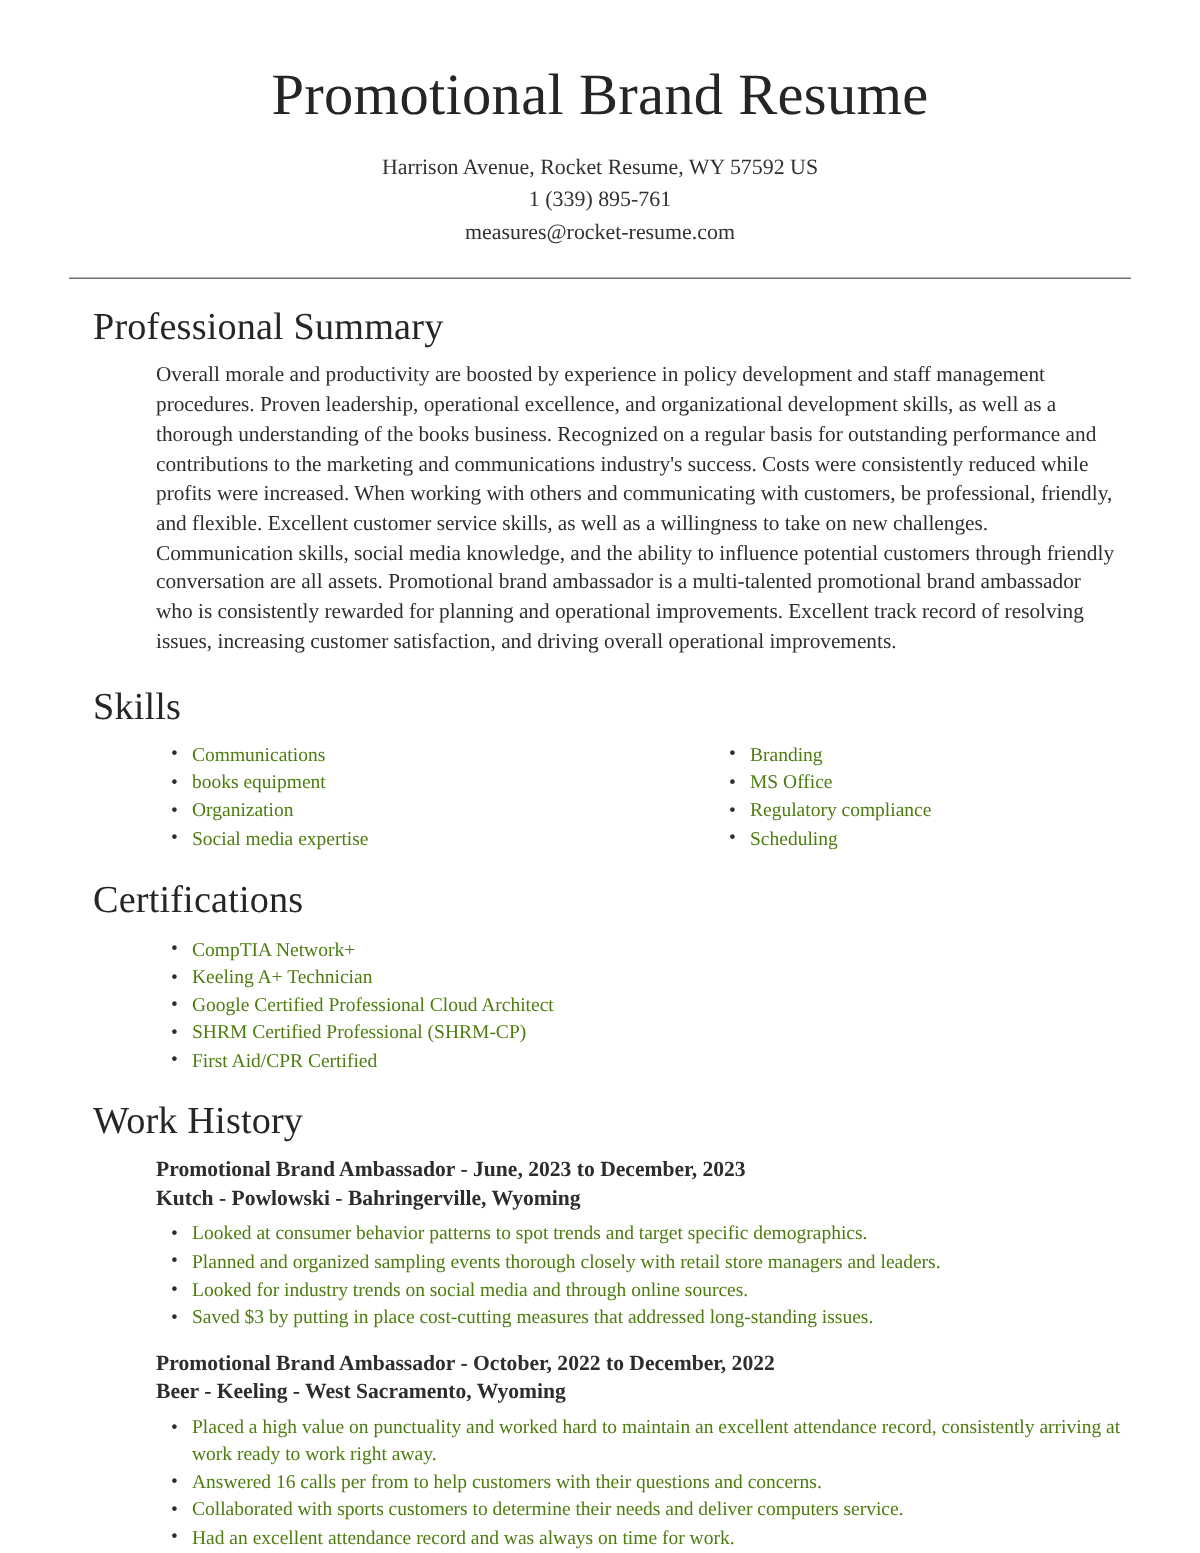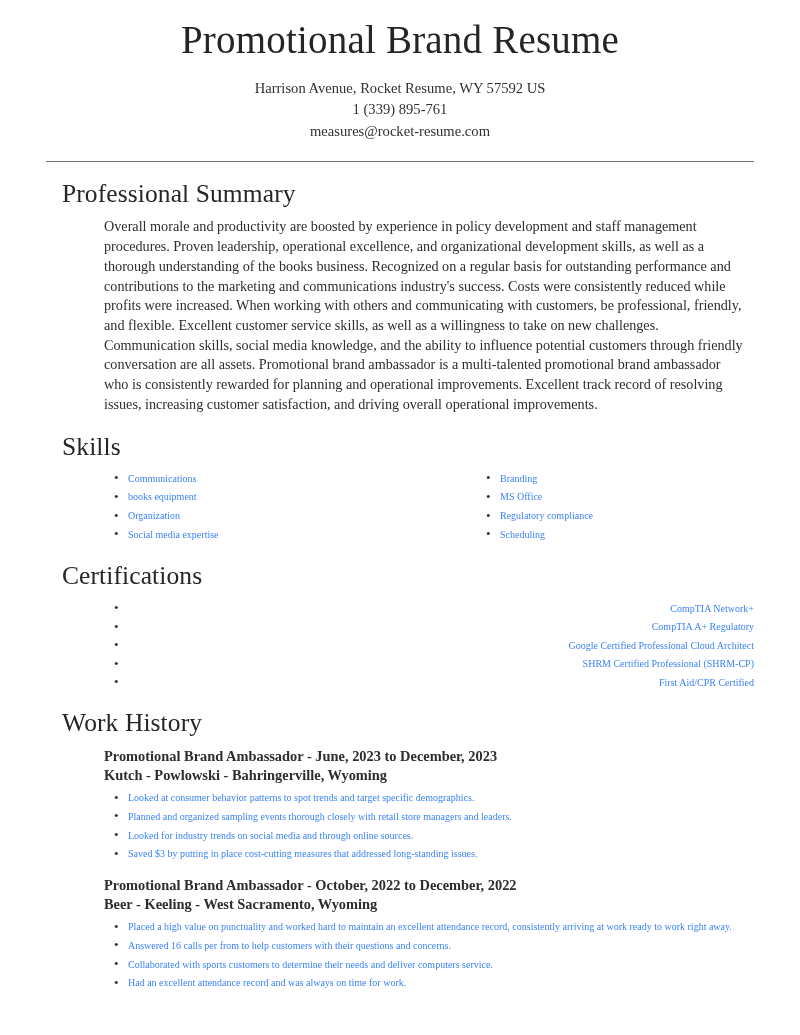--- a/index.html
+++ b/index.html
@@ -20,21 +20,21 @@
     width: 800px;
     height: 1035px;
     box-sizing: border-box;
     padding: 0 46px;
     position: relative;
   }
 
   
   .header {
     text-align: center;
-    padding-top: 18px;
+    padding-top: 42px;
   }
   .resume-title {
     font-size: 39px;
     font-weight: 400;
     letter-spacing: 0.2px;
     line-height: 1.12;
     margin: 0 0 16px 0;
     color: #252525;
   }
   .contact-line {
@@ -75,24 +75,24 @@
 
   
   ul.bullets {
     list-style: none;
     margin: 0;
     padding: 0;
   }
   ul.bullets > li {
     position: relative;
     padding-left: 14px;
-    font-size: 10px;
+    font-size: 13px;
     line-height: 17.6px;
     margin-bottom: 1px;
-    color: #3b82f6;
+    color: #4d7c0f;
   }
   ul.bullets > li::before {
     content: "\2022";
     position: absolute;
     left: 0;
     top: -0.5px;
     font-size: 13px;
     color: #2d2d2d;
   }
 
@@ -104,21 +104,20 @@
   .skills-cols .col {
     width: 50%;
     box-sizing: border-box;
   }
   .skills-cols .col.right {
     padding-left: 52px;
   }
 
   .certs-body {
     padding-left: 68px;
-    text-align: right;
   }
 
   
   .work-body {
     padding-left: 58px;
   }
   .job {
     margin-bottom: 13px;
   }
   .job:last-child {
@@ -186,21 +185,21 @@
         </ul>
       </div>
     </div>
   </div>
 
   <div class="section">
     <h2 class="section-title">Certifications</h2>
     <div class="certs-body">
       <ul class="bullets">
         <li>CompTIA Network+</li>
-        <li>CompTIA A+ Regulatory</li>
+        <li>Keeling A+ Technician</li>
         <li>Google Certified Professional Cloud Architect</li>
         <li>SHRM Certified Professional (SHRM-CP)</li>
         <li>First Aid/CPR Certified</li>
       </ul>
     </div>
   </div>
 
   <div class="section">
     <h2 class="section-title">Work History</h2>
     <div class="work-body">

